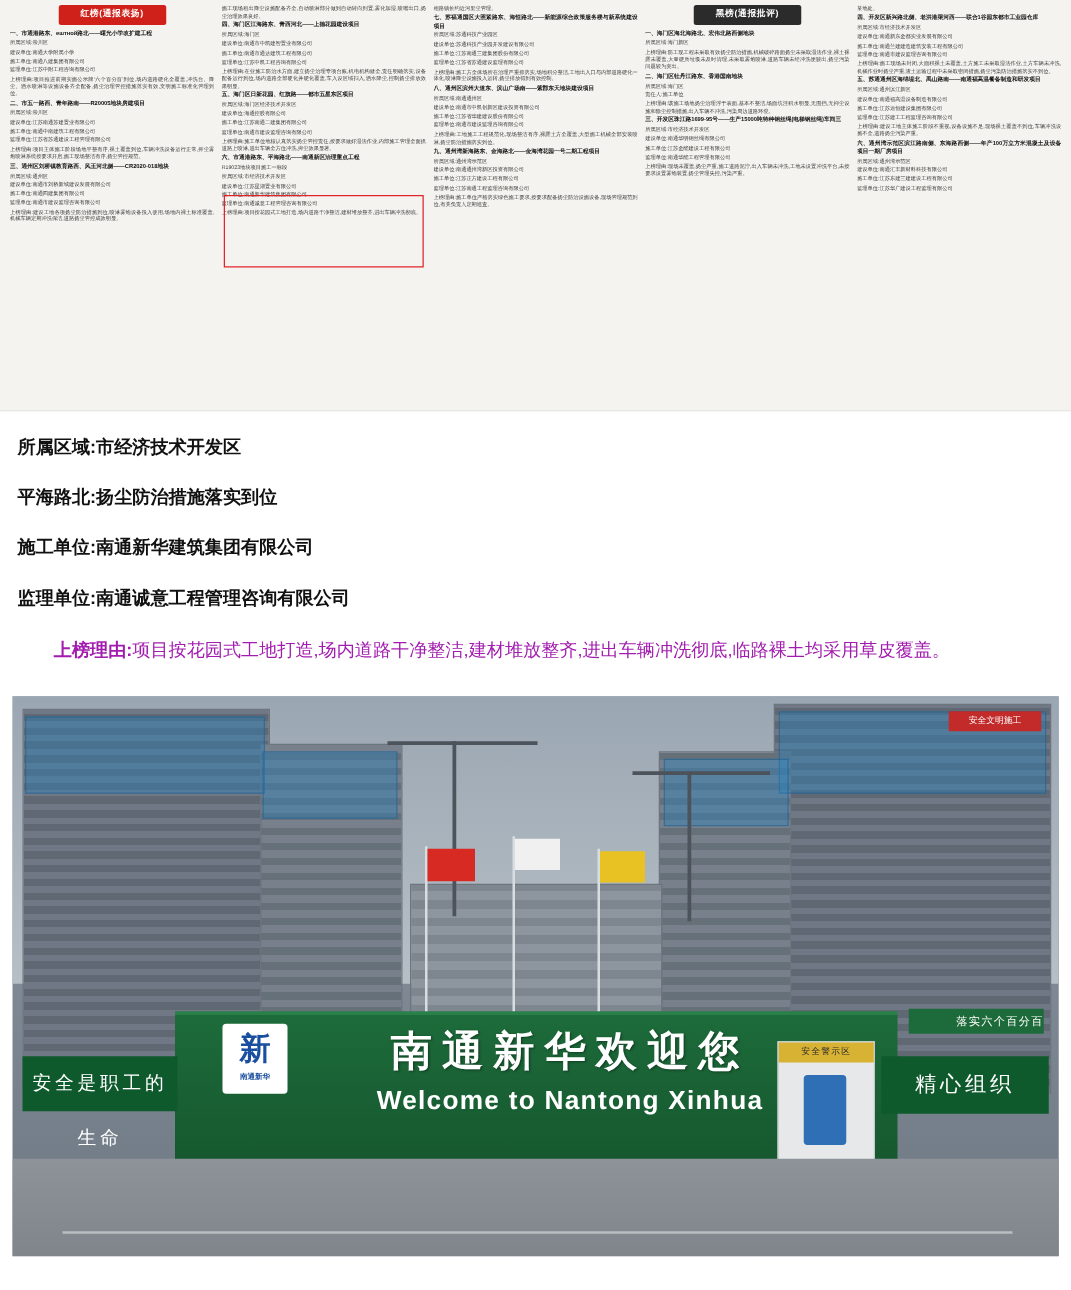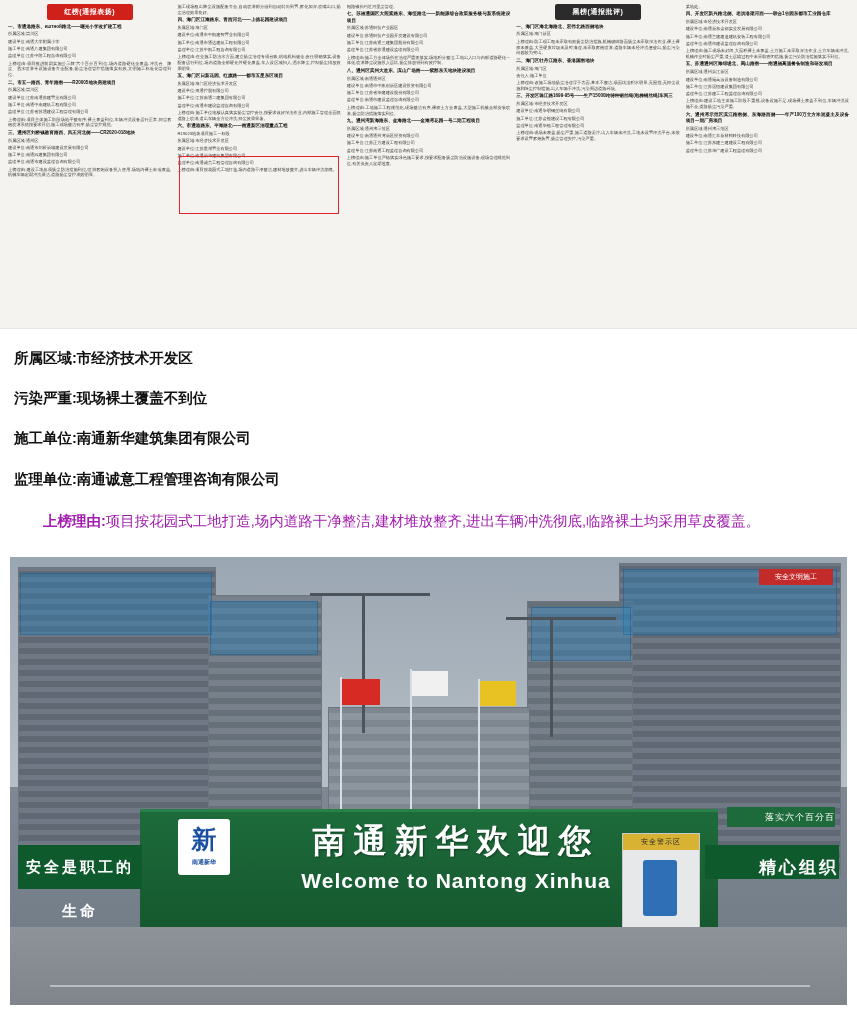--- a/index.html
+++ b/index.html
@@ -243,31 +243,31 @@
     font-size: 12px;
     text-align: center;
     line-height: 22px;
     letter-spacing: 2px;
     border-radius: 2px;
   }
   .side-board {
     position: absolute;
     background: #0f5a2c;
     color: #fff;
-    font-weight: bold;
+    font-weight: normal;
     letter-spacing: 3px;
     text-align: center;
   }
   .side-board.left {
     left: 8px; top: 288px; width: 124px; height: 44px;
     font-size: 15px; line-height: 44px;
   }
   .side-board.right {
-    right: 8px; top: 288px; width: 134px; height: 34px;
-    font-size: 17px; line-height: 46px; text-align: right;
+    right: 8px; top: 288px; width: 134px; height: 46px;
+    font-size: 17px; line-height: 46px;
   }
   .guard-box {
     position: absolute;
     left: 612px; top: 276px; width: 76px; height: 102px;
     background: #e6e8ea;
     border: 1px solid #c7cacc;
   }
   .guard-box .hdr {
     height: 16px; background: #d8b233; color:#2b2b2b;
     font-size: 7px; text-align:center; line-height:16px; letter-spacing:1px;
@@ -419,21 +419,21 @@
 
     </div>
   </div>
 
   <div class="article">
 
     <p class="field">
       <span class="lbl">所属区域:</span><span class="val">市经济技术开发区</span>
     </p>
     <p class="field">
-      <span class="lbl">污染严重:</span><span class="val">现场裸土覆盖不到位</span>
+      <span class="lbl">平海路北:</span><span class="val">扬尘防治措施落实到位</span>
     </p>
     <p class="field">
       <span class="lbl">施工单位:</span><span class="val">南通新华建筑集团有限公司</span>
     </p>
     <p class="field">
       <span class="lbl">监理单位:</span><span class="val">南通诚意工程管理咨询有限公司</span>
     </p>
 
     <p class="reason">
       <span class="lbl">上榜理由:</span><span>项目按花园式工地打造,场内道路干净整洁,建材堆放整齐,进出车辆冲洗彻底,临路裸土均采用草皮覆盖。</span>

